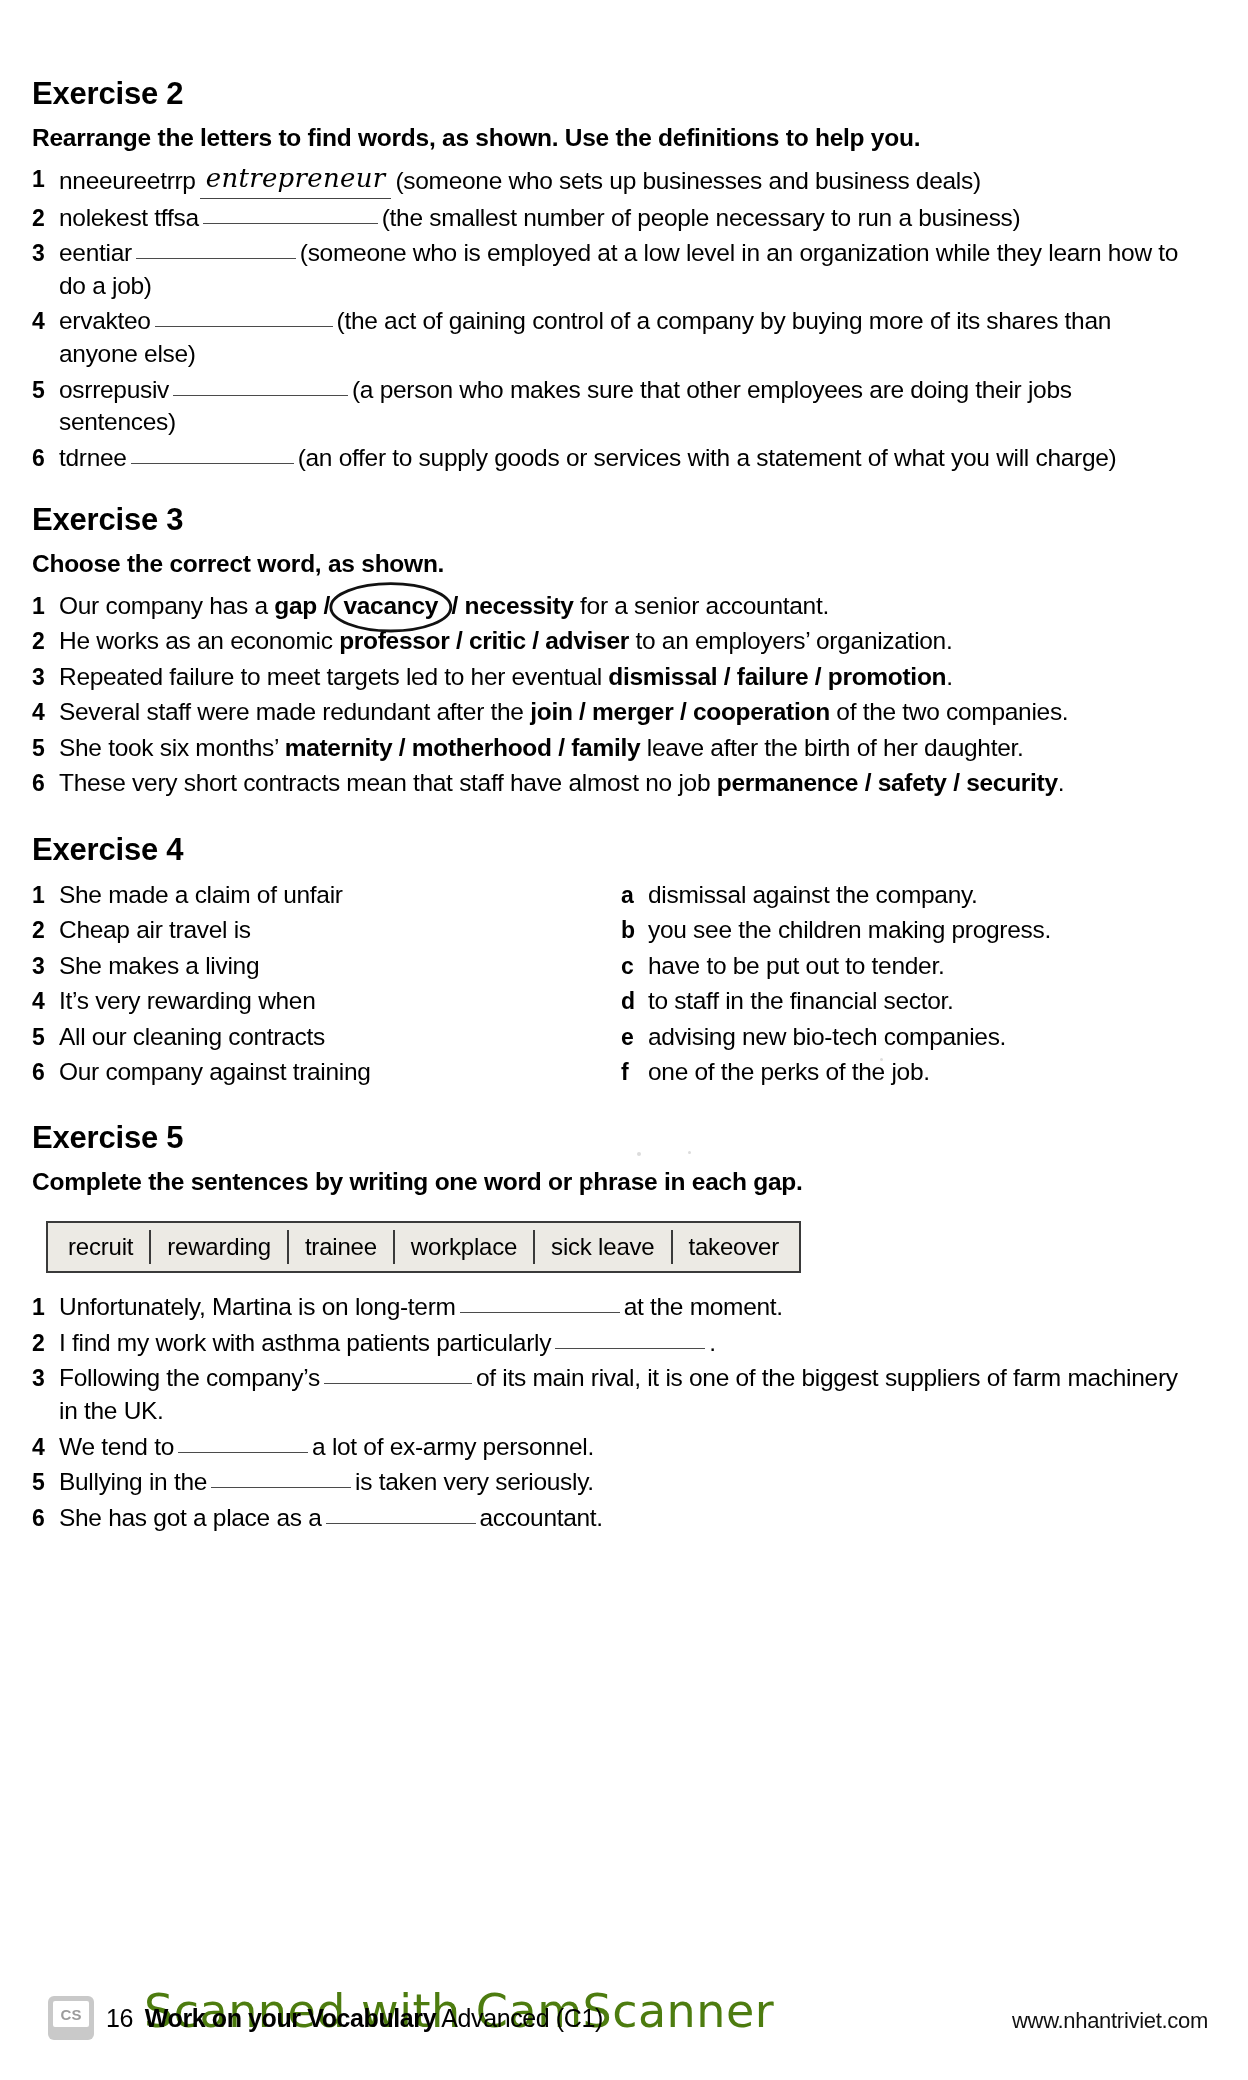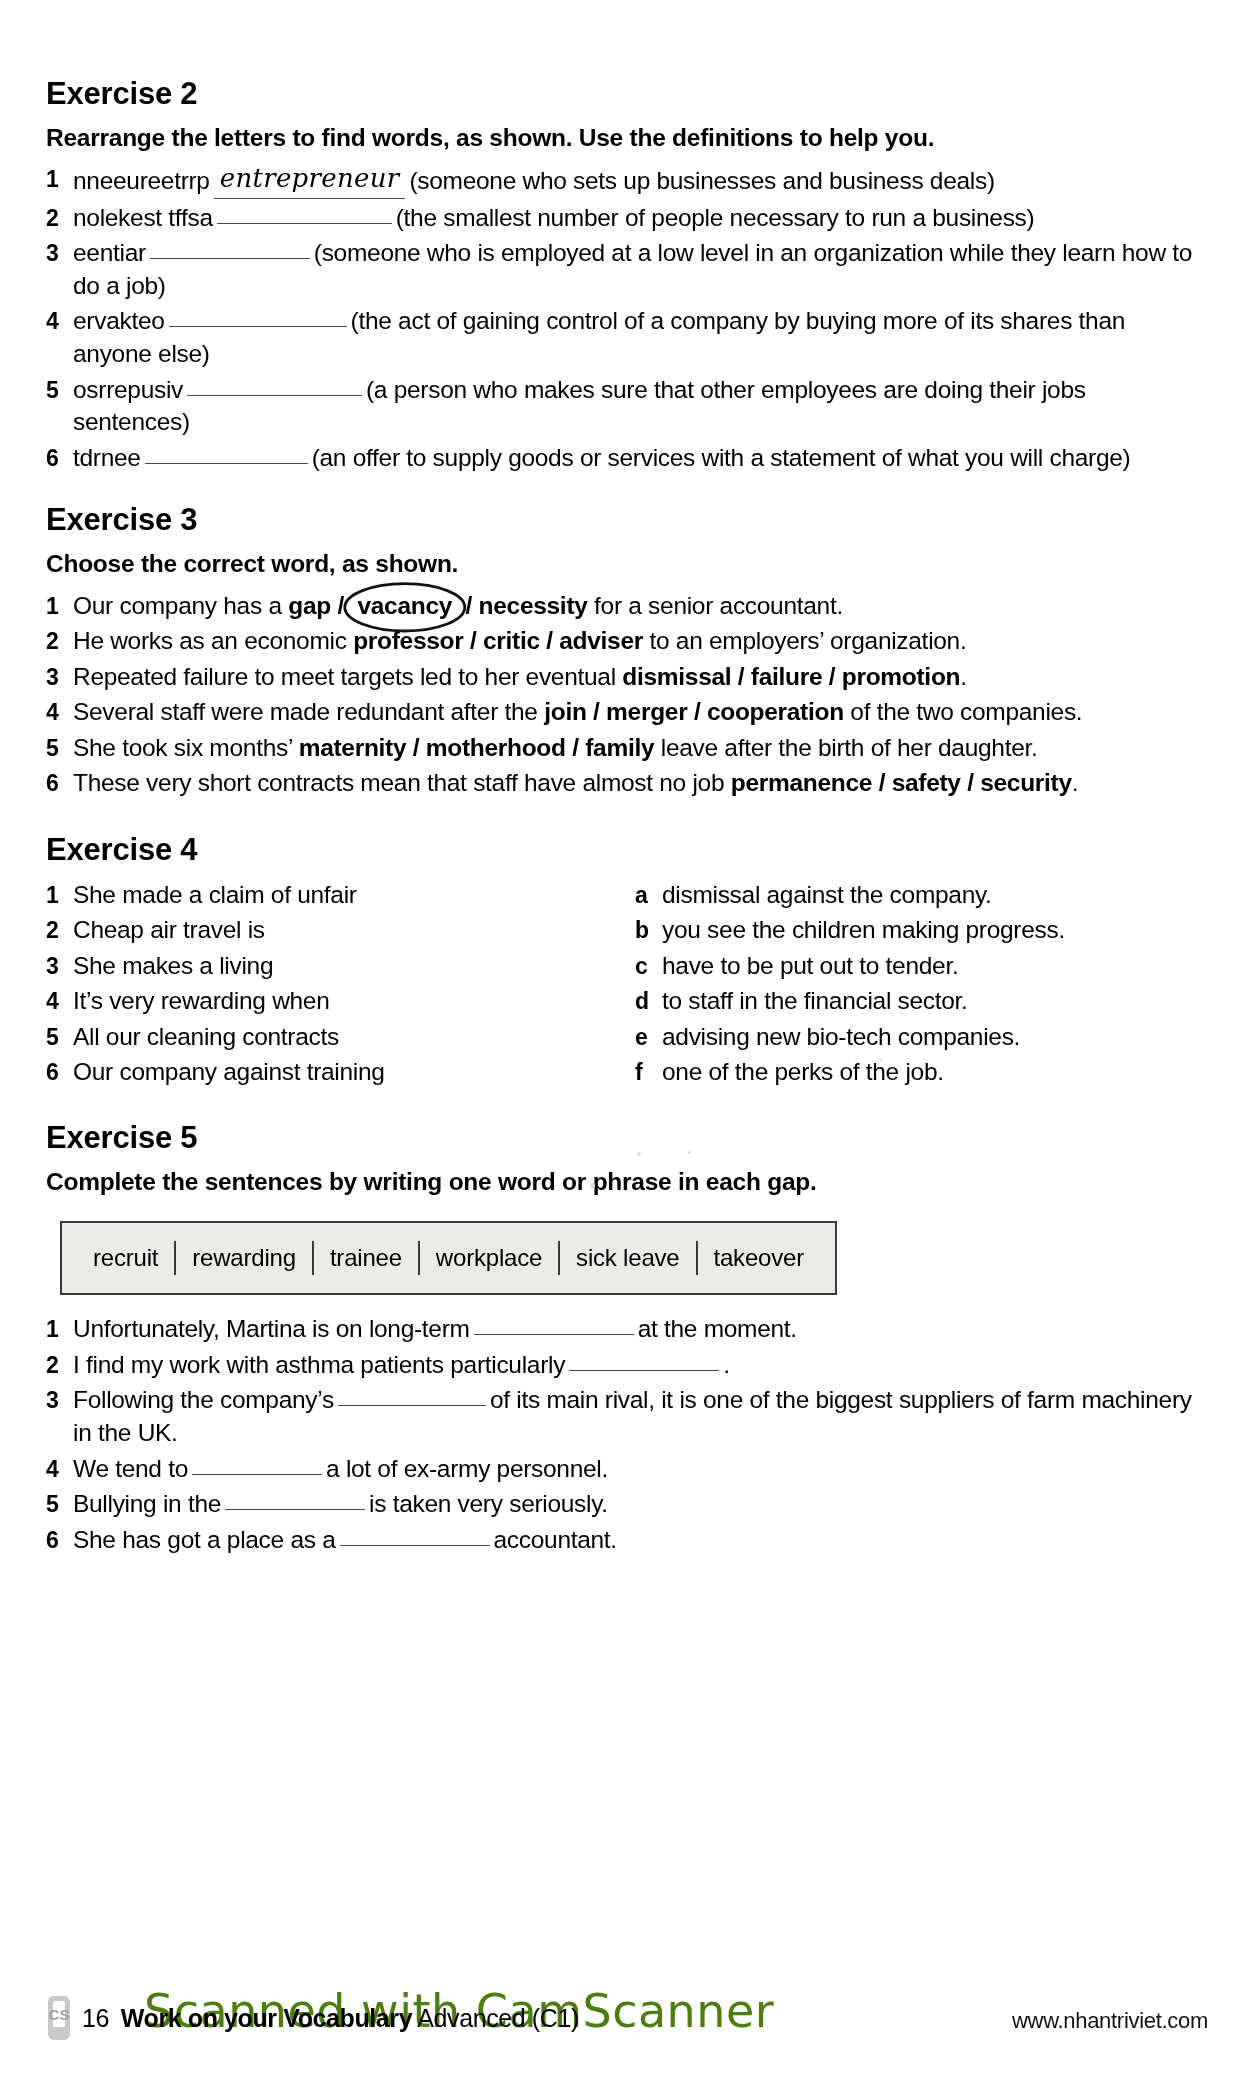--- a/index.html
+++ b/index.html
@@ -12,21 +12,21 @@
     overflow:hidden;
   }
   .page{
     position:relative;
     width:1248px;height:2080px;
     padding:0;
     box-sizing:border-box;
   }
   .content{
     position:absolute;
-    left:46px; top:78px;
+    left:32px; top:78px;
     width:1160px;
   }
 
   
   h2.ex-title{
     font-size:31px;
     font-weight:bold;
     margin:0 0 12px 0;
     letter-spacing:-0.2px;
     line-height:1.05;
@@ -123,21 +123,21 @@
   .match .col.right{ padding-left:18px; }
   .match .item .num{ width:27px; flex:0 0 27px; }
 
   
   .wordbank{
     display:inline-flex;
     align-items:stretch;
     border:2px solid #3a3a3a;
     background:#eceae4;
     margin:14px 0 18px 14px;
-    padding:15px;
+    padding:4px;
     font-size:24px;
     height:40px;
   }
   .wordbank .w{
     display:flex;
     align-items:center;
     padding:0 16px;
     letter-spacing:-0.2px;
   }
   .wordbank .sep{
@@ -151,21 +151,21 @@
     position:absolute;
     left:48px; right:40px;
     bottom:36px;
     height:60px;
   }
   .footer-left{
     position:absolute; left:0; bottom:4px;
     display:flex; align-items:center; gap:12px;
   }
   .cs-badge{
-    width:22px;height:44px;
+    width:46px;height:44px;
     border-radius:6px;
     background:#c9c9c9;
     position:relative;
     display:flex;align-items:flex-start;justify-content:center;
     overflow:hidden;
   }
   .cs-badge .inner{
     position:absolute;left:3px;top:3px;right:3px;height:26px;
     background:#fff;border:2px solid #c9c9c9;border-radius:4px;
     display:flex;align-items:center;justify-content:center;

